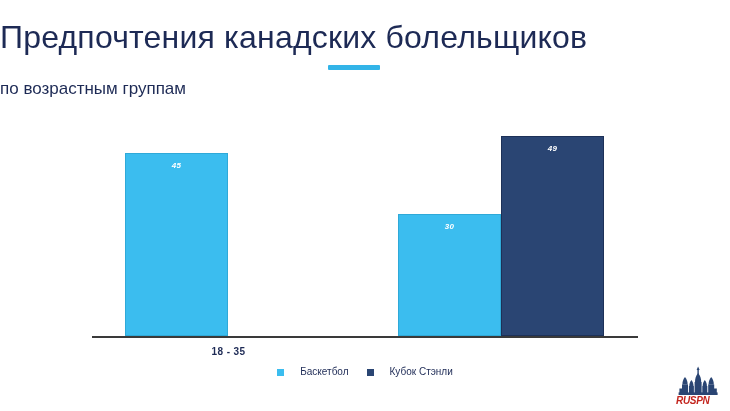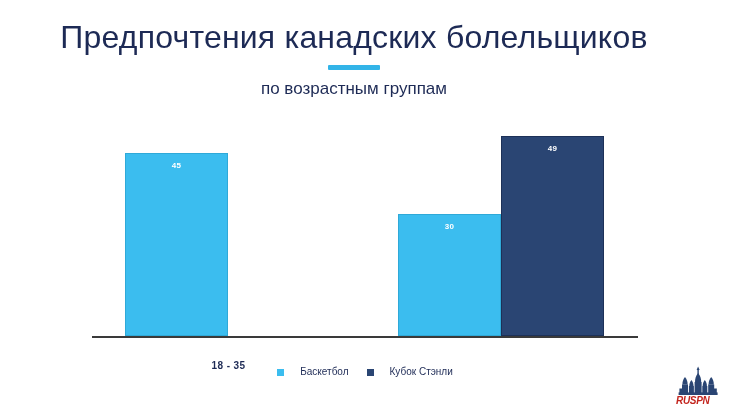--- a/index.html
+++ b/index.html
@@ -23,21 +23,20 @@
     background: #ffffff;
     box-sizing: border-box;
   }
 
   
   .header {
     position: absolute;
     left: 0;
     top: 18px;
     width: 708px;
-    text-align: center;
   }
   .title {
     font-size: 32px;
     line-height: 38px;
     font-weight: 400;
     color: #1d2a55;
     letter-spacing: 0.2px;
     white-space: nowrap;
   }
   .accent-rule {
@@ -111,27 +110,28 @@
     position: absolute;
     top: 8px;
     left: 0;
     width: 100%;
     text-align: center;
     font-size: 8px;
     font-weight: 700;
     color: #ffffff;
     letter-spacing: 0.3px;
     line-height: 10px;
+    font-style: italic;
   }
 
   
   .cat-labels {
     position: absolute;
     left: 92px;
-    top: 360px;
+    top: 346px;
     width: 546px;
     height: 18px;
   }
   .cat-label {
     position: absolute;
     top: 0;
     width: 207px;
     text-align: center;
     font-size: 10px;
     font-weight: 700;

